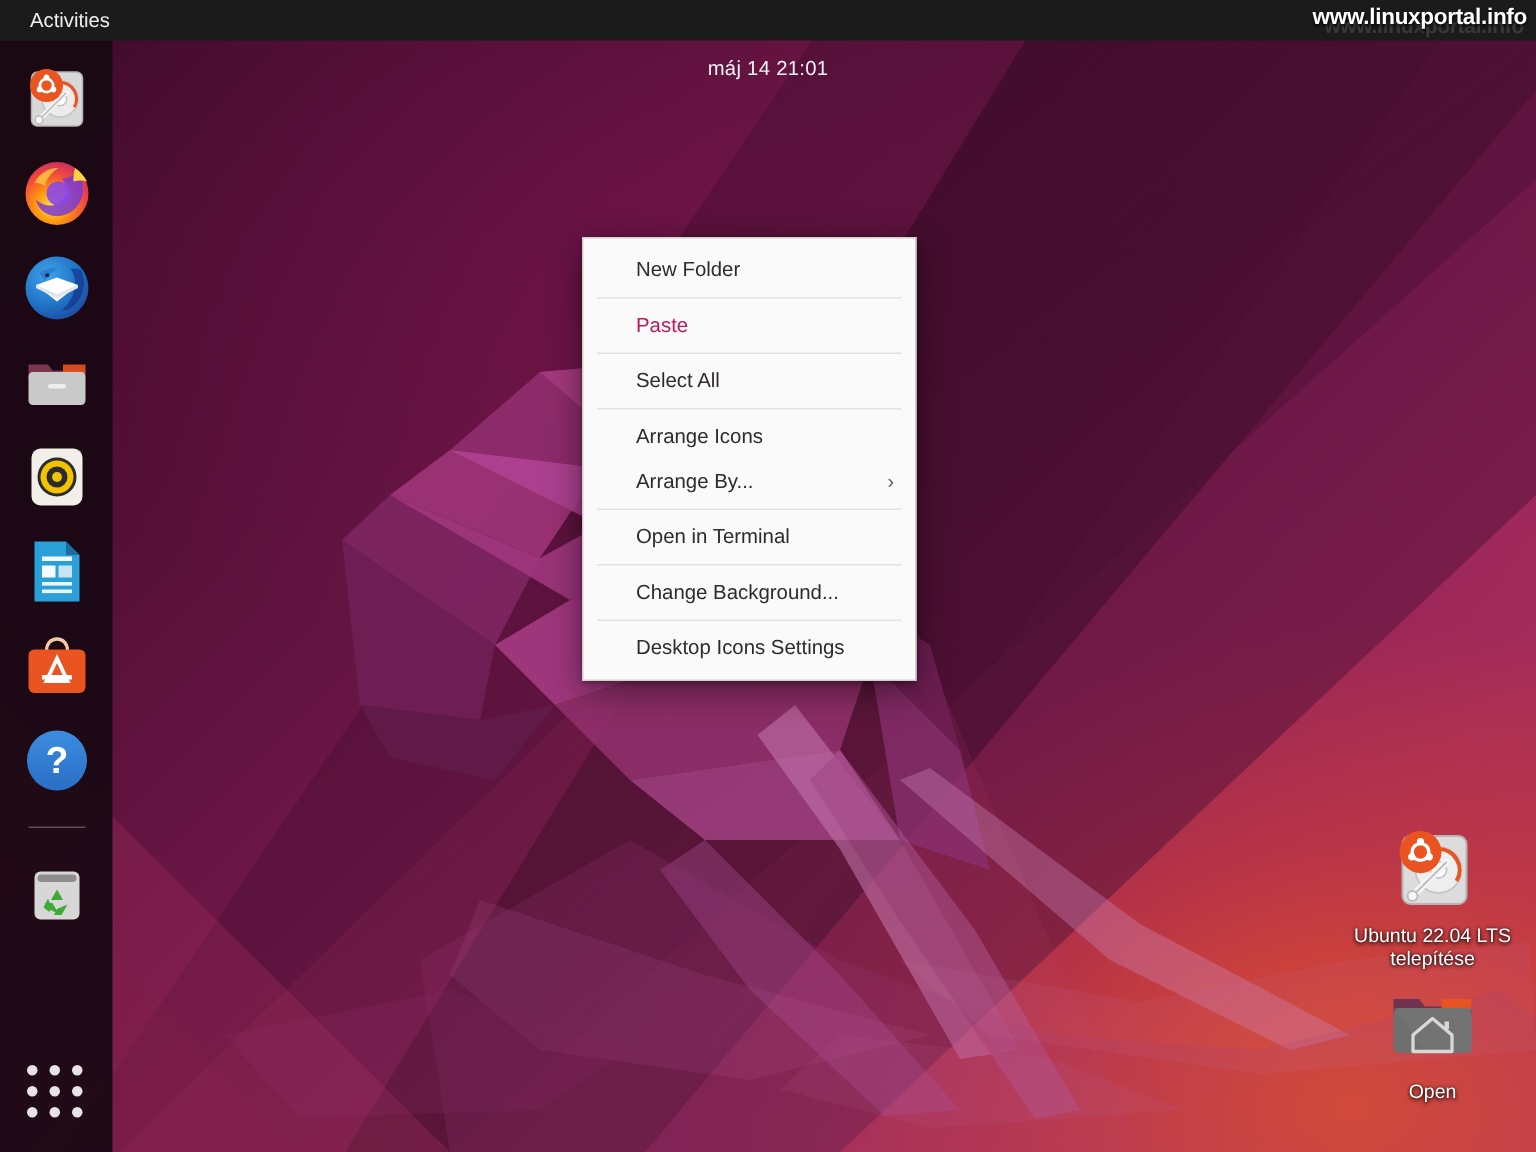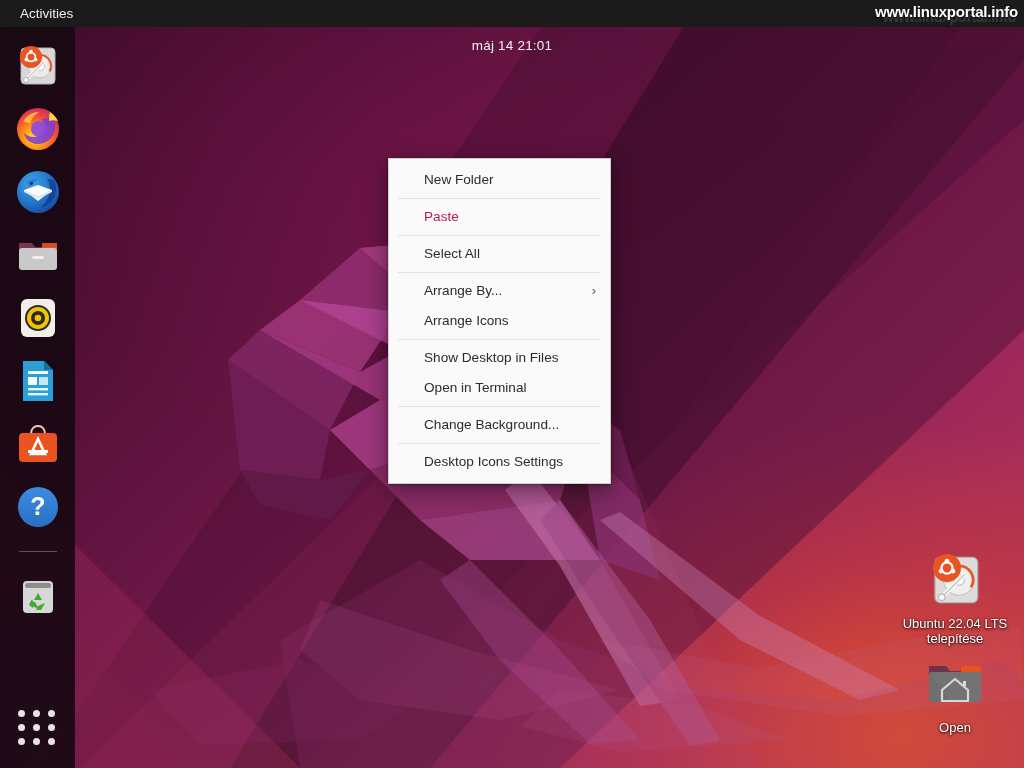--- a/index.html
+++ b/index.html
@@ -412,31 +412,28 @@
       <span>Paste</span>
     </div>
     <div class="msep"></div>
 
     <div class="mi">
       <span>Select All</span>
     </div>
     <div class="msep"></div>
 
     <div class="mi">
+      <span>Arrange Icons</span>
+    </div>
+    <div class="mi">
       <span>Arrange By...</span>
       <span class="arrow">›</span>
     </div>
-    <div class="mi">
-      <span>Arrange Icons</span>
-    </div>
-    <div class="msep"></div>
-
-    <div class="mi">
-      <span>Show Desktop in Files</span>
-    </div>
+    <div class="msep"></div>
+
     <div class="mi">
       <span>Open in Terminal</span>
     </div>
     <div class="msep"></div>
 
     <div class="mi">
       <span>Change Background...</span>
     </div>
     <div class="msep"></div>
 

